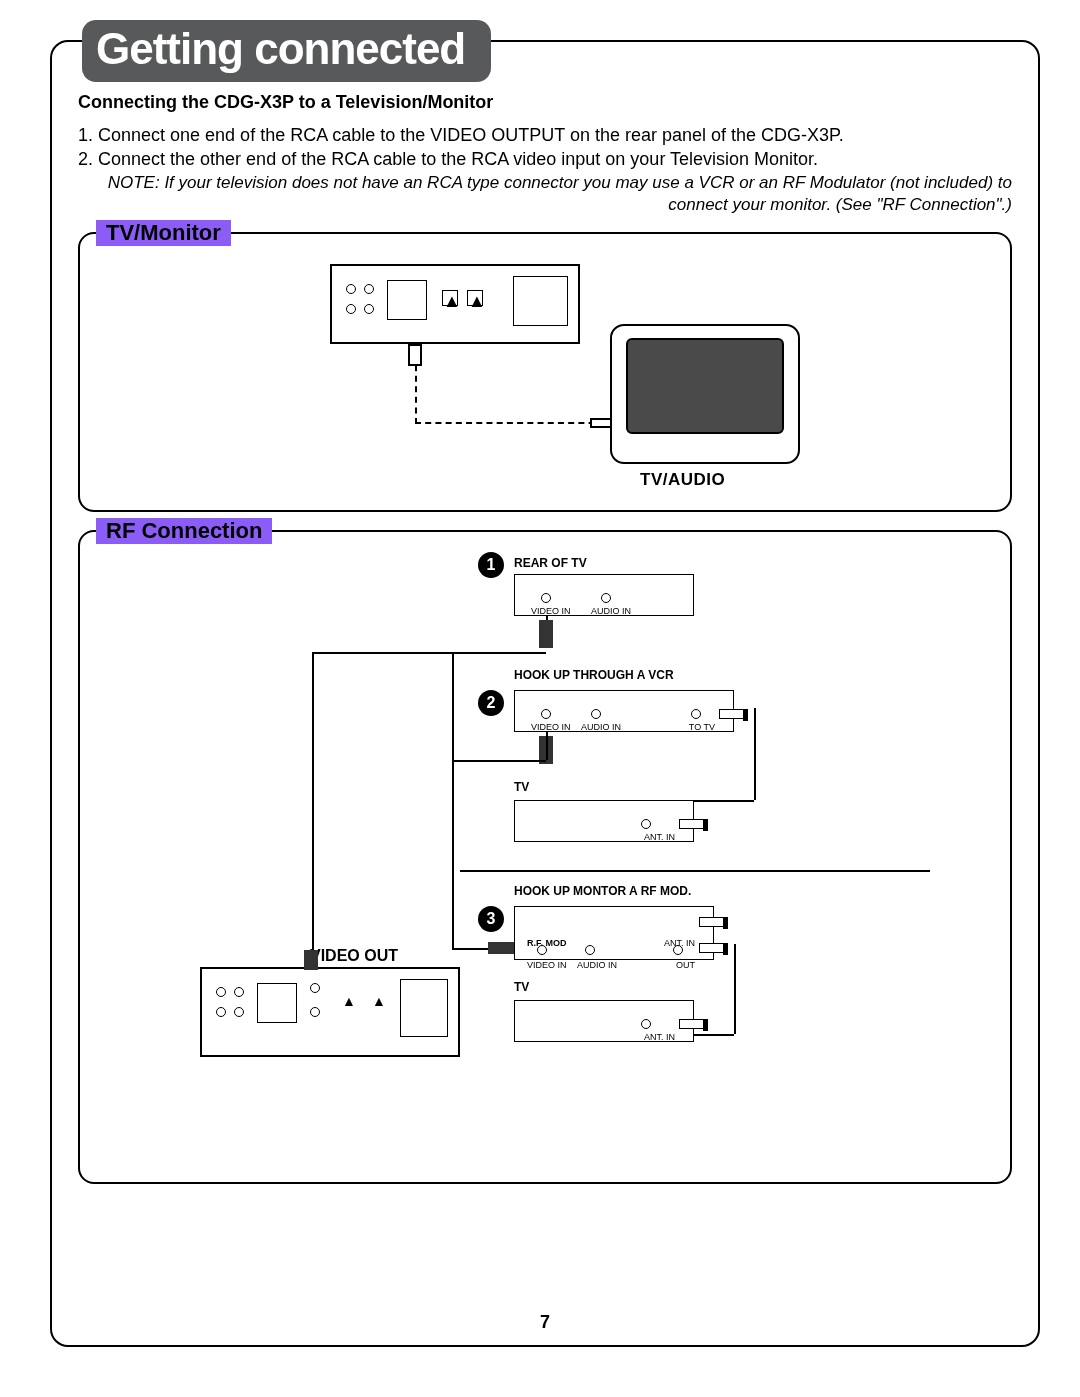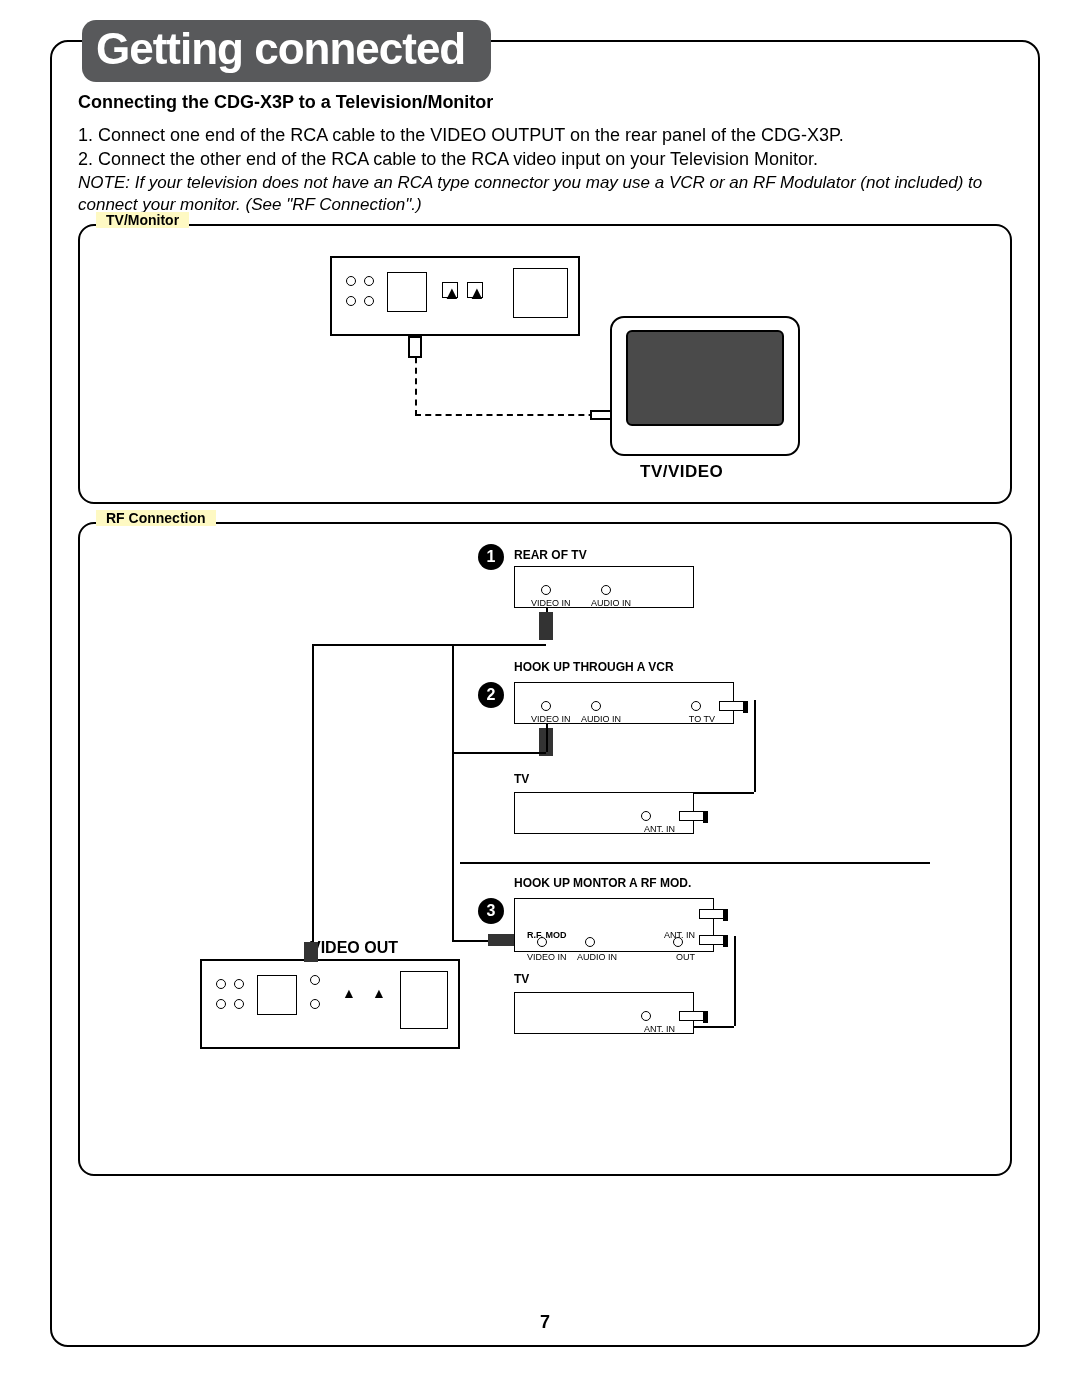--- a/index.html
+++ b/index.html
@@ -44,38 +44,39 @@
     margin-bottom: 10px;
   }
   .steps {
     font-size: 18px;
     line-height: 1.35;
   }
   .note {
     font-style: italic;
     font-size: 17px;
     line-height: 1.3;
-    margin-bottom: 8px;
+    margin-bottom: 16px;
+    text-align: right;
   }
 
   
   .panel {
     position: relative;
     border: 2px solid #000;
     border-radius: 16px;
     margin-bottom: 18px;
   }
   .panel-label {
     position: absolute;
     top: -14px;
     left: 16px;
-    background: #fef9c3;
+    background: #8b5cf6;
     padding: 0 10px;
     font-weight: bold;
-    font-size: 14px;
+    font-size: 22px;
   }
 
   .panel1 { height: 280px; }
   .panel2 { height: 654px; }
 
   
   .d1-unit {
     position: absolute;
     top: 30px; left: 250px;
     width: 250px; height: 80px;
@@ -231,21 +232,21 @@
         <div style="position:absolute;top:24px;left:110px;width:16px;height:16px;border:1.5px solid #000">▲</div>
         <div style="position:absolute;top:24px;left:135px;width:16px;height:16px;border:1.5px solid #000">▲</div>
         <div style="position:absolute;top:10px;right:10px;width:55px;height:50px;border:1.5px solid #000"></div>
       </div>
       <div class="d1-cable"></div>
       <div class="plug-down" style="top:110px;left:328px"></div>
       <div class="plug-right" style="top:184px;left:510px"></div>
       <div class="d1-tv">
         <div class="d1-screen"></div>
       </div>
-      <div class="d1-tv-label">TV/VIDEO</div>
+      <div class="d1-tv-label">TV/AUDIO</div>
     </div>
 
     <div class="panel panel2">
       <div class="panel-label">RF Connection</div>
 
       <div class="step-circle" style="top:20px;left:398px">1</div>
       <div class="d2-box-label" style="top:24px;left:434px">REAR OF TV</div>
       <div class="d2-box" style="top:42px;left:434px;width:180px;height:42px">
         <span class="jack-label" style="top:4px;left:16px">VIDEO IN</span>
         <span class="jack-label" style="top:4px;left:76px">AUDIO IN</span>

